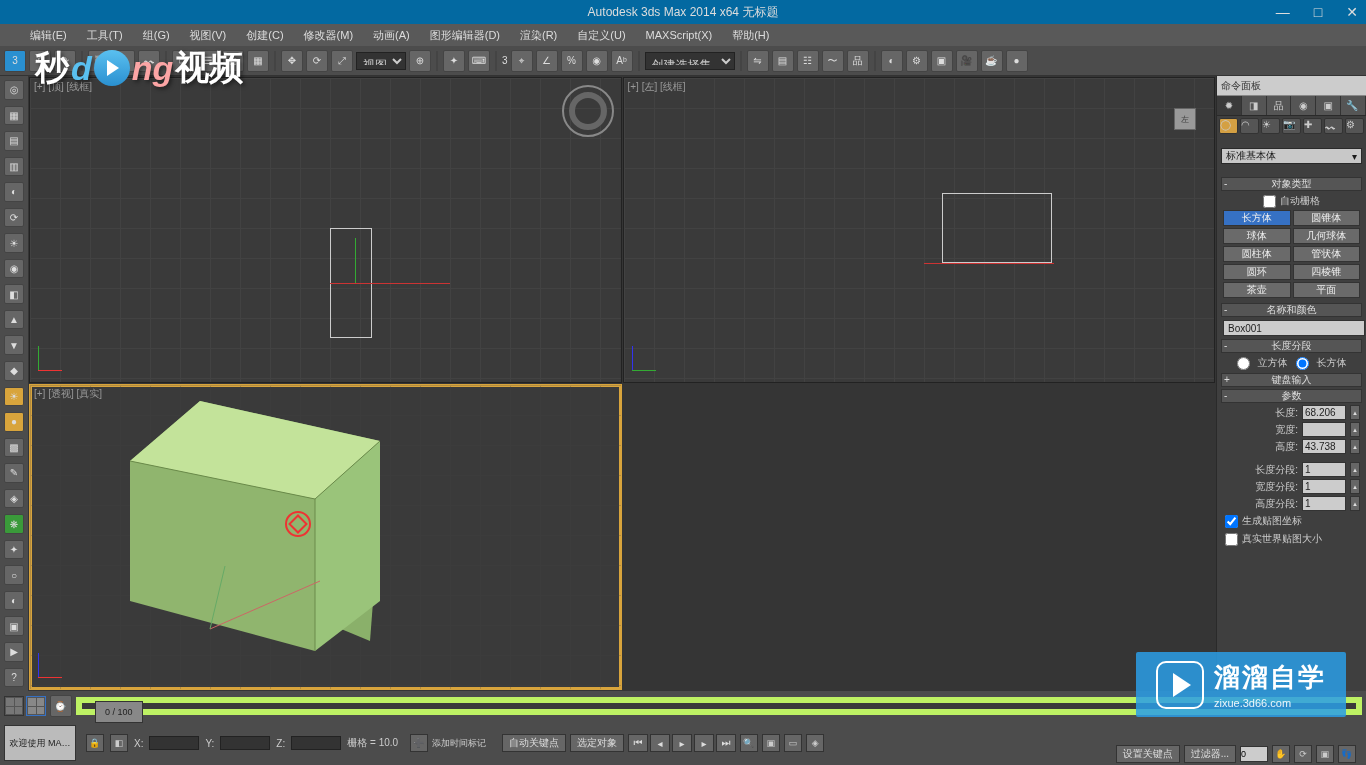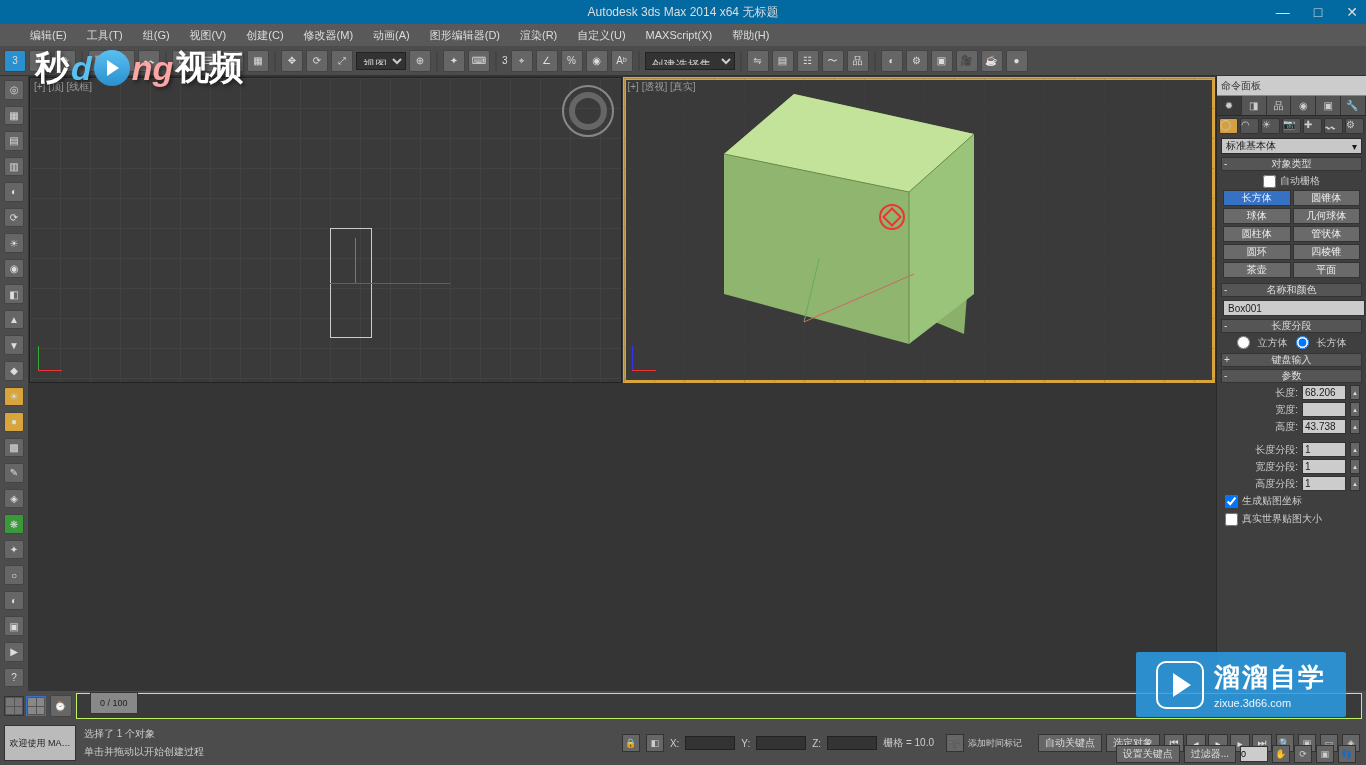--- a/index.html
+++ b/index.html
@@ -29,41 +29,41 @@
 .cursor3d { position:absolute; width:26px; height:26px; border:2px solid #e33; border-radius:50%; display:flex; align-items:center; justify-content:center; }
 .cursor3d:after { content:""; width:10px; height:10px; border:2px solid #e33; transform:rotate(45deg); }
 .vc { position:absolute; }
 .cmdpanel { width:150px; background:#3f3f3f; border-left:1px solid #2a2a2a; display:flex; flex-direction:column; }
 .cmdtabs { height:20px; display:flex; background:#4a4a4a; border-bottom:1px solid #2a2a2a; }
 .ctab { flex:1; display:flex; align-items:center; justify-content:center; border-right:1px solid #333; background:#555; }
 .ctab.active { background:#3a3a3a; }
 .subtabs { height:20px; display:flex; padding:2px; gap:2px; background:#3f3f3f; }
 .stab { flex:1; height:16px; background:#555; border:1px solid #333; border-radius:2px; }
 .stab.active { background:#3a3a3a; }
-.dd { margin:2px 4px; height:16px; background:#4a4a4a; border:1px solid #2a2a2a; display:flex; align-items:center; padding:0 4px; color:#1a1a1a; font-size:10px; background:#c8c8c8; }
+.dd { margin:12px 4px; height:16px; background:#4a4a4a; border:1px solid #2a2a2a; display:flex; align-items:center; padding:0 4px; color:#1a1a1a; font-size:10px; background:#c8c8c8; }
 .rollhdr { height:14px; background:#555; text-align:center; color:#ddd; font-size:10px; margin:1px 4px; position:relative; border:1px solid #333; line-height:12px;}
 .rollhdr .expbtn { position:absolute; left:2px; top:0; font-size:10px; }
 .chkrow { display:flex; align-items:center; justify-content:center; gap:4px; margin:2px 0; font-size:10px; color:#ccc; }
 .primgrid { display:grid; grid-template-columns:1fr 1fr; gap:2px; padding:0 6px 4px 6px; }
 .primbtn { height:16px; background:#6a6a6a; border:1px solid #333; font-size:10px; color:#eee; display:flex; align-items:center; justify-content:center; }
 .primbtn.active { background:#3671c4; }
 .clrrow { display:flex; gap:2px; padding:2px 6px; }
 .nameinput { flex:1; height:16px; background:#ccc; color:#222; padding:0 4px; font-size:10px; border:1px solid #333; }
-.radrow { display:flex; align-items:flex-start; gap:8px; font-size:10px; padding:2px 6px; color:#ccc; justify-content:center; }
+.radrow { display:flex; align-items:flex-end; gap:8px; font-size:10px; padding:2px 6px; color:#ccc; justify-content:center; }
 .paramrow { display:flex; align-items:center; justify-content:flex-end; gap:4px; padding:1px 6px; font-size:10px; color:#ccc; }
 .paramrow .lab { flex:1; text-align:right; }
 .sp { width:44px; height:15px; background:#ccc; color:#222; text-align:left; padding:0 2px; font-size:10px; border:1px solid #333; }
 .spbtn { width:10px; height:15px; background:#666; border:1px solid #333; display:flex; align-items:center; justify-content:center; font-size:7px; color:#ddd; }
 .chkrow2 { display:flex; align-items:center; gap:4px; padding:2px 8px; font-size:10px; color:#ccc; }
 .lower { height:30px; background:#4c4c4c; display:flex; align-items:center; gap:4px; padding:0 4px; position:relative;}
 .vlayout { display:flex; gap:2px; }
 .vqbtn { width:20px; height:20px; background:#555; border:1px solid #333; display:grid; grid-template-columns:1fr 1fr; grid-template-rows:1fr 1fr; gap:1px; padding:1px;}
 .vqbtn div{ background:#777;}
 .vqbtn.active div{ background:#888;} .vqbtn.active { border-color:#3671c4; }
-.timeline { flex:1; height:26px; background:#3a3a3a; border:1px solid #bef264; position:relative; font-size:8px; color:#888; }
+.timeline { flex:1; height:18px; background:#3a3a3a; border:6px solid #bef264; position:relative; font-size:8px; color:#888; }
 .tlslider { position:absolute; left:1%; top:-2px; width:48px; height:22px; background:#888; border:1px solid #333; display:flex; align-items:center; justify-content:center; color:#222; font-size:9px; }
 .status { height:44px; background:#4c4c4c; display:flex; }
 .stleft { width:72px; background:#555; border:1px solid #333; margin:4px; display:flex; align-items:center; justify-content:center; font-size:9px; color:#222; background:#bbb;}
 .stmid { flex:1; display:flex; flex-direction:column; justify-content:center; padding:0 4px; font-size:10px; color:#ccc;}
 .stmid .row { height:18px; display:flex; align-items:center; }
 .stcoord { display:flex; align-items:center; gap:6px; font-size:10px; padding:0 6px; }
 .stcoord input { width:50px; height:14px; background:#333; border:1px solid #222; color:#ccc; font-size:9px; padding:0 2px;}
 .stright { display:flex; align-items:center; gap:4px; padding:0 6px; }
 .srbtn { height:18px; background:#666; border:1px solid #333; padding:0 6px; font-size:10px; color:#ddd; display:flex; align-items:center; }
 .playctl { display:flex; gap:2px; }
@@ -190,20 +190,31 @@
       <div style="position:absolute;left:325px;top:160px;width:1px;height:45px;background:#3a3;"></div>
       <div class="axis" style="bottom:6px;left:6px;">
           <div class="x"></div>
           <div class="y"></div>
         </div>
       <svg class="vc" style="top:6px;right:6px;width:54px;height:54px;">
           <circle cx="27" cy="27" r="25" fill="none" stroke="#888" stroke-width="2"></circle>
           <circle cx="27" cy="27" r="16" fill="none" stroke="#666" stroke-width="6"></circle>
         </svg>
     </div>
+    <div class="viewport">
+      <div class="grid"></div>
+      <div class="vplabel">[+] [左] [线框]</div>
+      <div class="rect" style="left:318px;top:115px;width:110px;height:70px;"></div>
+      <div style="position:absolute;left:300px;top:185px;width:130px;height:1px;background:#c33;"></div>
+      <div class="axis" style="bottom:6px;left:6px;">
+          <div class="x" style="background:#3a3"></div>
+          <div class="y" style="background:#33e"></div>
+        </div>
+      <div style="position:absolute;top:30px;right:18px;width:22px;height:22px;background:#999;border:1px solid #666;font-size:8px;color:#444;display:flex;align-items:center;justify-content:center;">左</div>
+    </div>
     <div class="viewport active">
       <div class="gridd"></div>
       <div class="vplabel">[+] [透视] [真实]</div>
       <svg viewBox="0 0 440 300" style="position:absolute;left:40px;top:6px;width:440px;height:300px;">
         <polygon points="60,150 60,70 130,10 310,50 310,120 300,250" fill="#8ab06a"></polygon>
         <polygon points="60,70 130,10 310,50 245,108" fill="#c3e39a"></polygon>
         <polygon points="60,70 245,108 245,260 60,210" fill="#90b56e"></polygon>
         <polygon points="245,108 310,50 310,210 245,260" fill="#9ac47a"></polygon>
         <line x1="60" y1="70" x2="245" y2="108" stroke="#6a8a4a" stroke-width="1"></line>
         <line x1="245" y1="108" x2="245" y2="260" stroke="#6a8a4a" stroke-width="1"></line>
@@ -331,24 +342,20 @@
       </div>
   </div>
   <div class="tbtn">⌚</div>
   <div class="timeline">
     <div class="tlslider">0 / 100</div>
   </div>
 </div>
 
 <div class="status">
   <div class="stleft">欢迎使用 MA…</div>
-  <div class="stmid">
-    <div class="row">选择了 1 个对象</div>
-    <div class="row">单击并拖动以开始创建过程</div>
-  </div>
   <div class="stcoord">
     <div class="sricon">🔒</div>
     <div class="sricon">◧</div>
     <span>X:</span>
       <input style="">
     <span>Y:</span>
       <input style="">
     <span>Z:</span>
       <input style="">
     <span>栅格 = 10.0</span>

